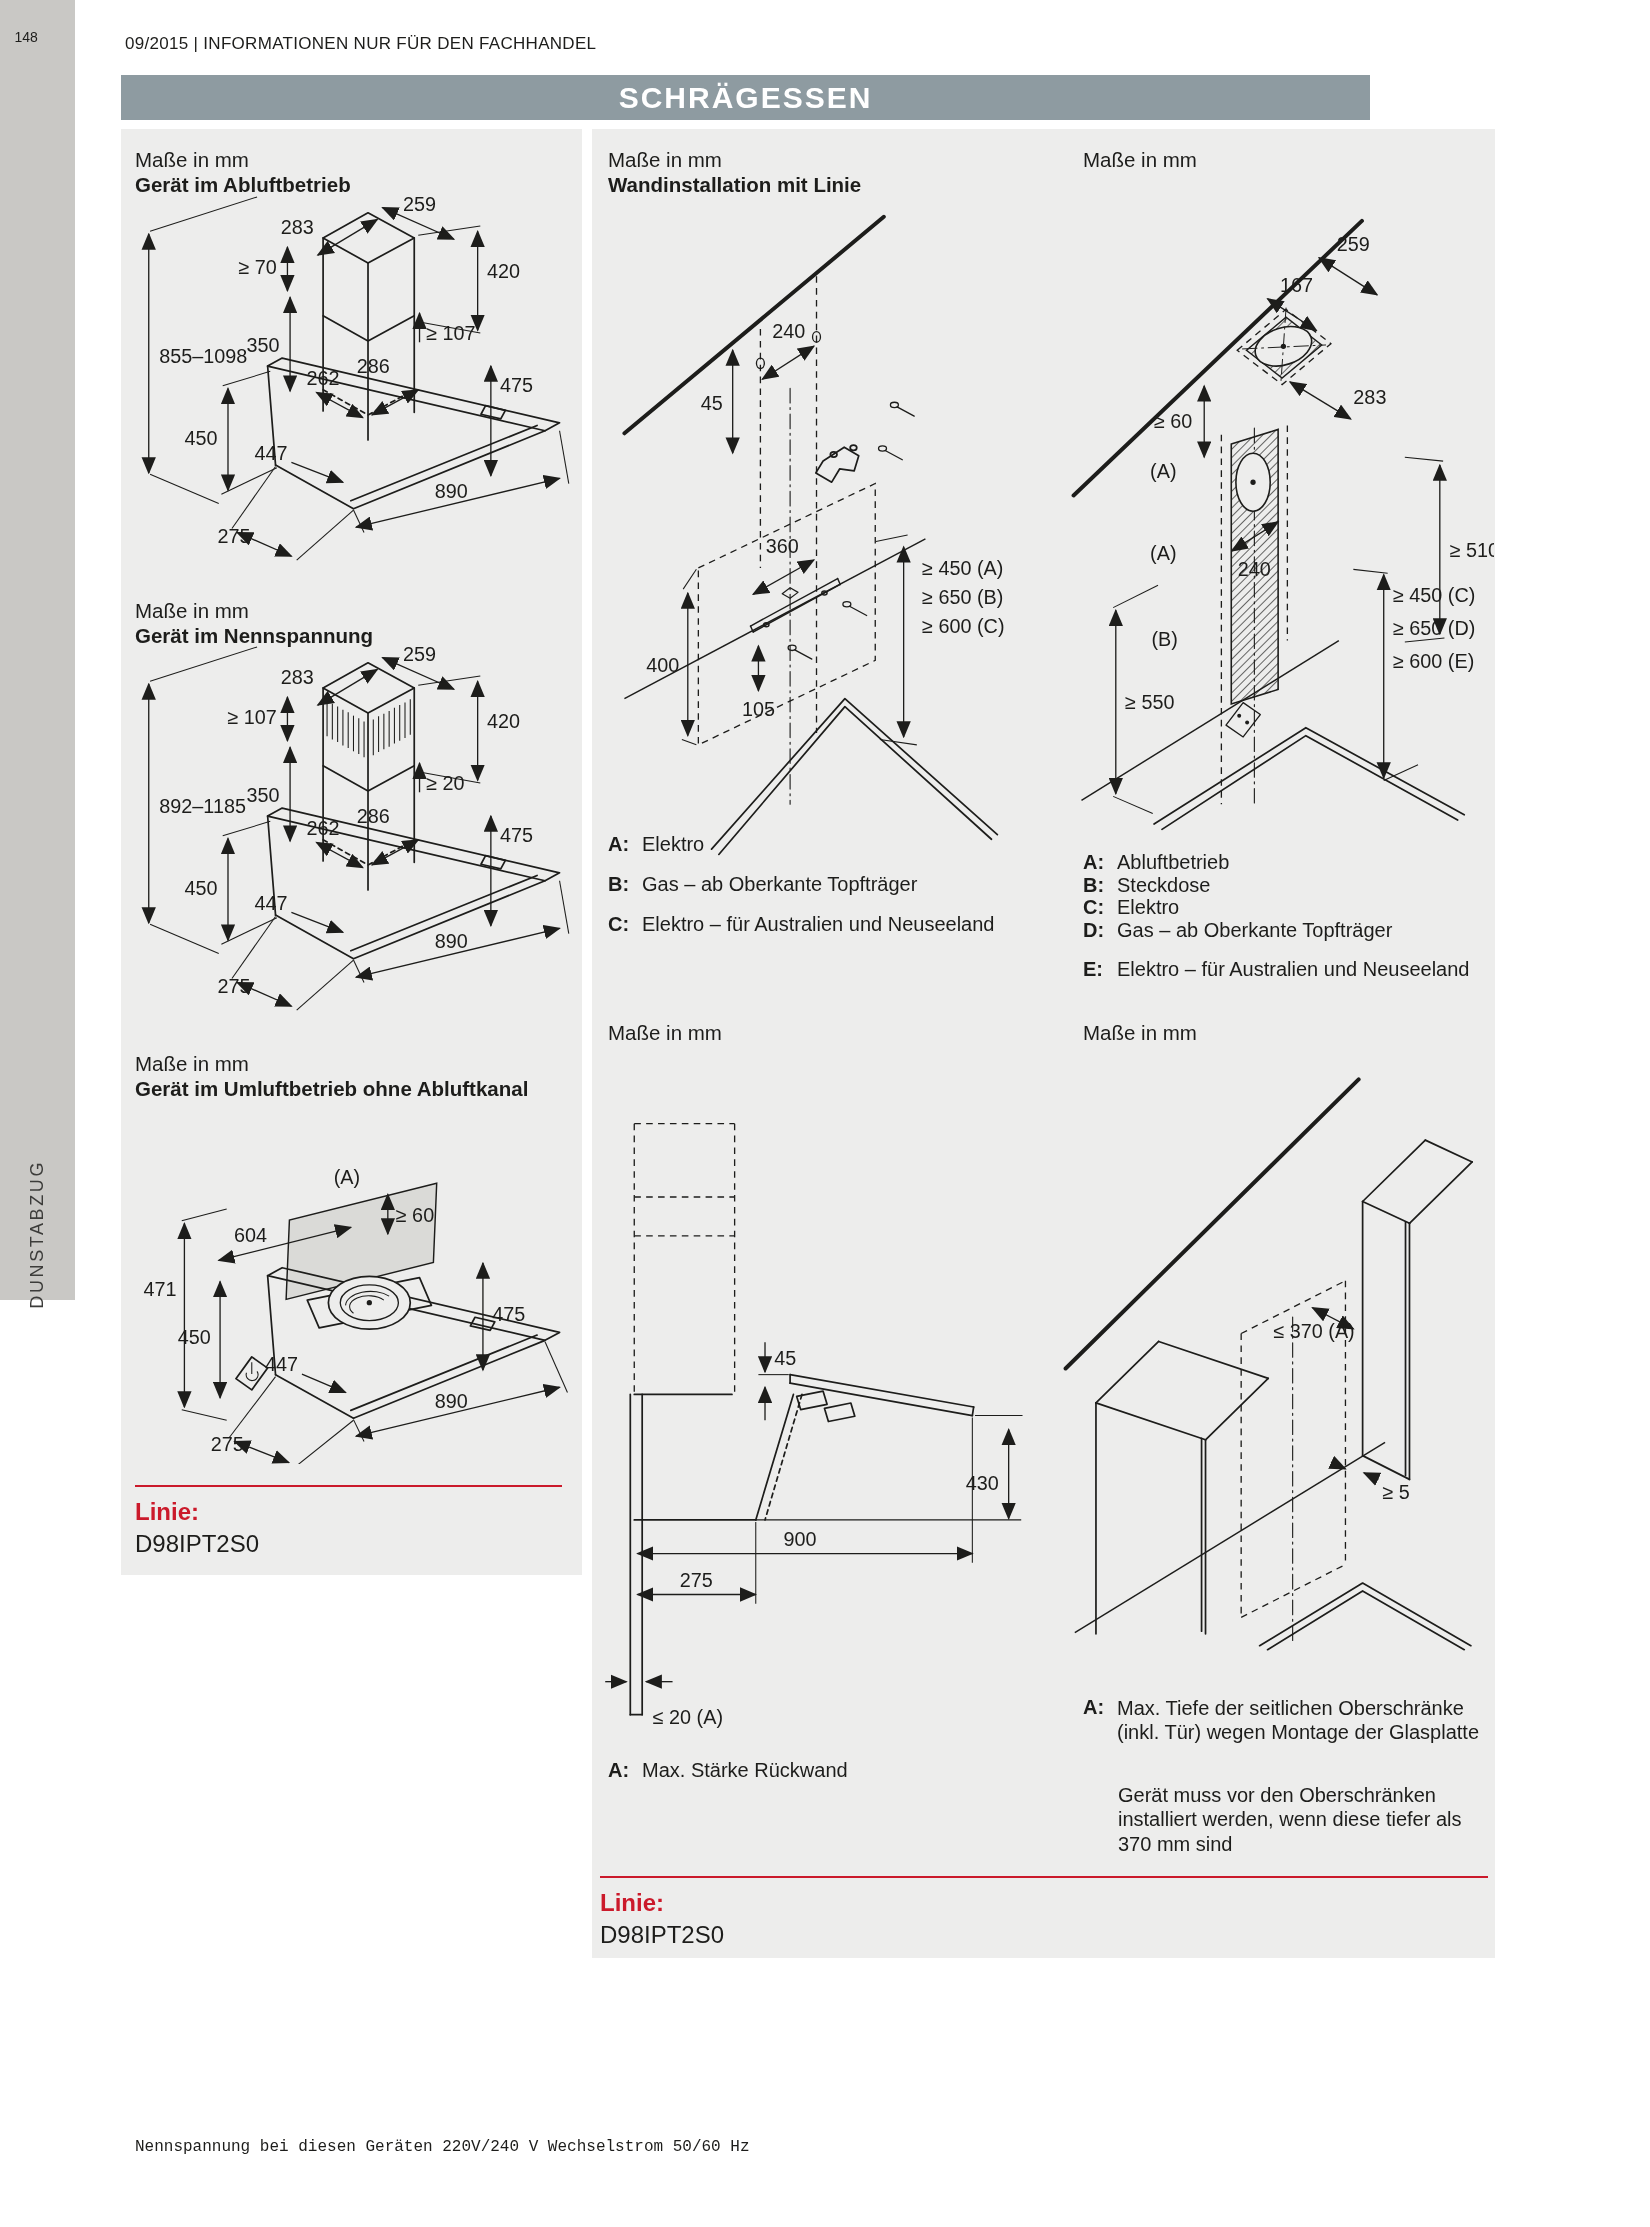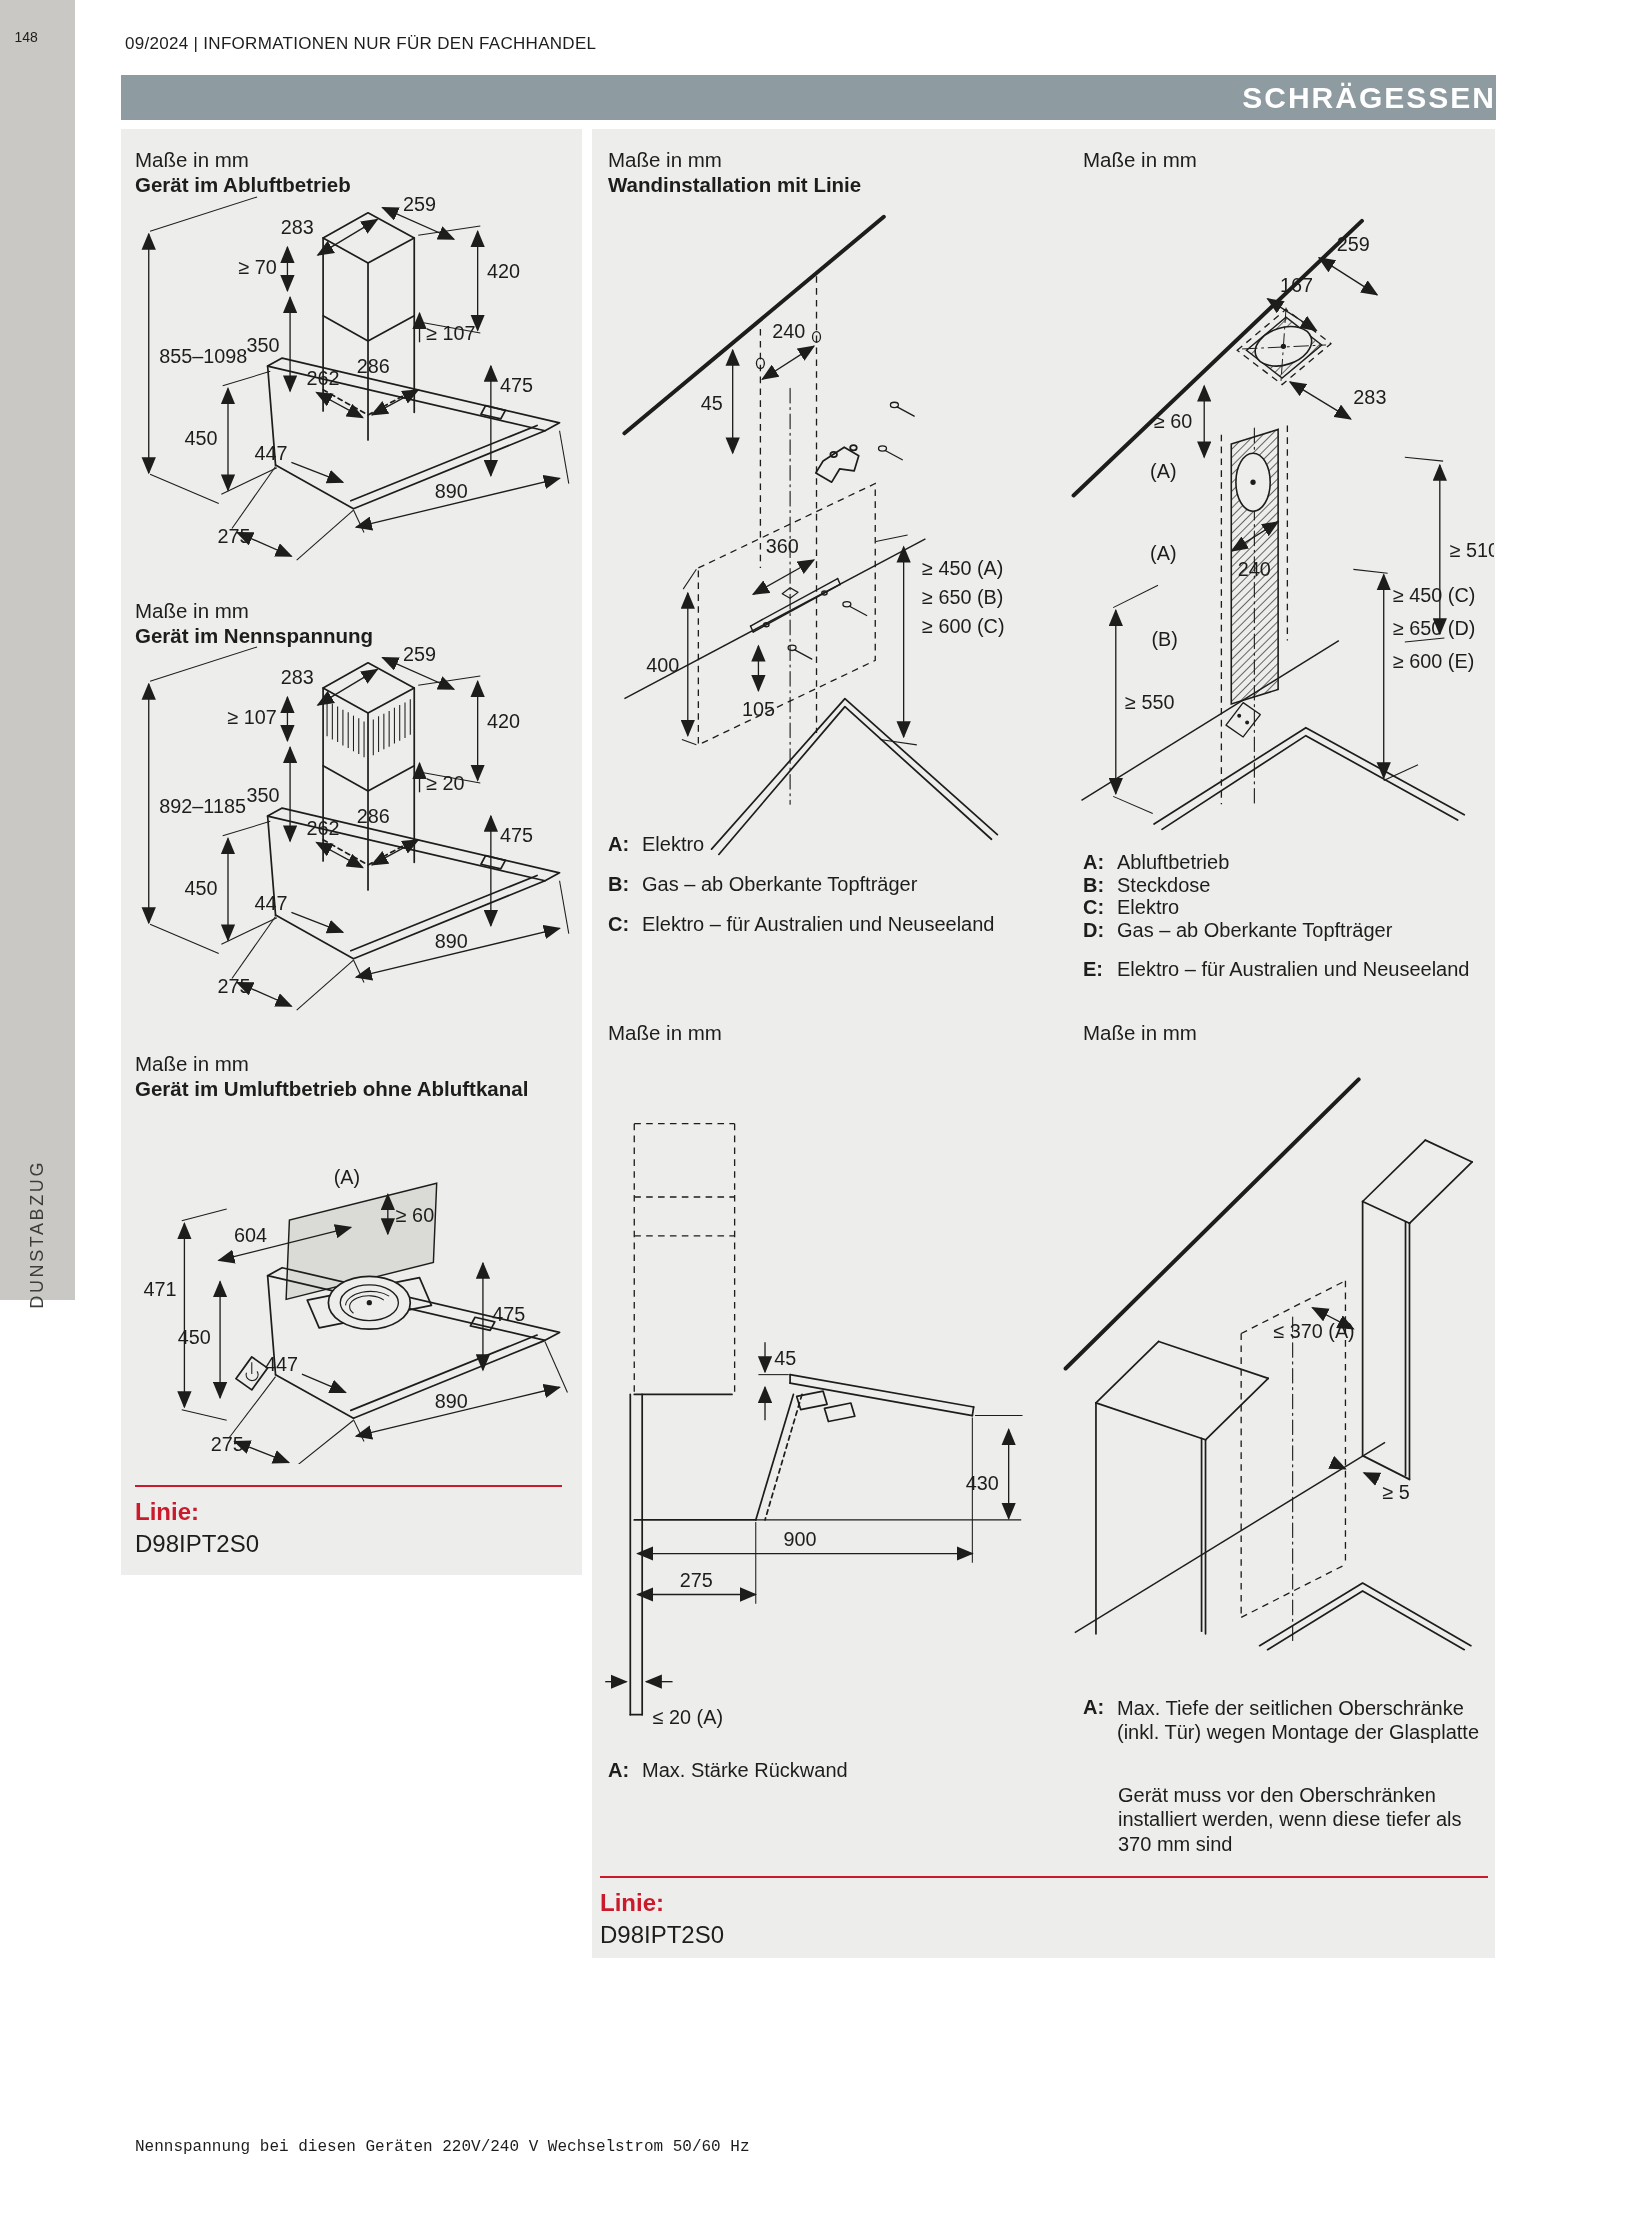--- a/index.html
+++ b/index.html
@@ -5,21 +5,21 @@
   html,body{margin:0;padding:0;}
   body{width:1650px;height:2227px;position:relative;background:#ffffff;
        font-family:"Liberation Sans",sans-serif;color:#1d1d1b;overflow:hidden;}
   .abs{position:absolute;}
   
   .sidebar{left:0;top:0;width:75px;height:1300px;background:#c9c8c5;}
   .page-num{left:14.5px;top:29px;font-size:14px;}
   .sidebar-vert{left:0;top:1162px;width:75px;height:145px;display:flex;align-items:center;justify-content:center;}
   .sidebar-vert span{writing-mode:vertical-rl;transform:rotate(180deg);font-size:18px;letter-spacing:2.6px;color:#3c3c3a;}
   .header-line{left:125px;top:34px;font-size:17px;letter-spacing:0.3px;}
-  .banner{left:121px;top:75px;width:1375px;height:45px;background:#8e9ba1;display:flex;align-items:center;justify-content:flex-end;}
+  .banner{left:121px;top:75px;width:1249px;height:45px;background:#8e9ba1;display:flex;align-items:center;justify-content:center;}
   .banner span{color:#fff;font-size:30px;font-weight:600;letter-spacing:2px;}
   .panel{background:#ededec;}
   .panel-left{left:121px;top:129px;width:461px;height:1446px;}
   .panel-right{left:592px;top:129px;width:903px;height:1829px;}
   
   .sec-label{font-size:20.5px;line-height:25px;}
   .sec-label .t2{font-weight:bold;text-align:right;}
   .legend{font-size:20px;}
   .leg-row{display:flex;}
   .leg-key{font-weight:bold;width:34px;flex:none;}
@@ -53,21 +53,21 @@
       <path d="M0,0 L12,5 L0,10 z" fill="#1d1d1b"></path>
     </marker>
   </defs>
 </svg>
 
 <div class="abs sidebar"></div>
 <div class="abs page-num">148</div>
 <div class="abs sidebar-vert">
   <span>DUNSTABZUG</span>
 </div>
-<div class="abs header-line">09/2024 | INFORMATIONEN NUR FÜR DEN FACHHANDEL</div>
+<div class="abs header-line">09/2015 | INFORMATIONEN NUR FÜR DEN FACHHANDEL</div>
 <div class="abs banner">
   <span>SCHRÄGESSEN</span>
 </div>
 <div class="abs panel panel-left"></div>
 <div class="abs panel panel-right"></div>
 
 <div class="abs sec-label" style="left:135px;top:147px;">
   <div>Maße in mm</div>
   <div class="t2">Gerät im Abluftbetrieb</div>
 </div>

